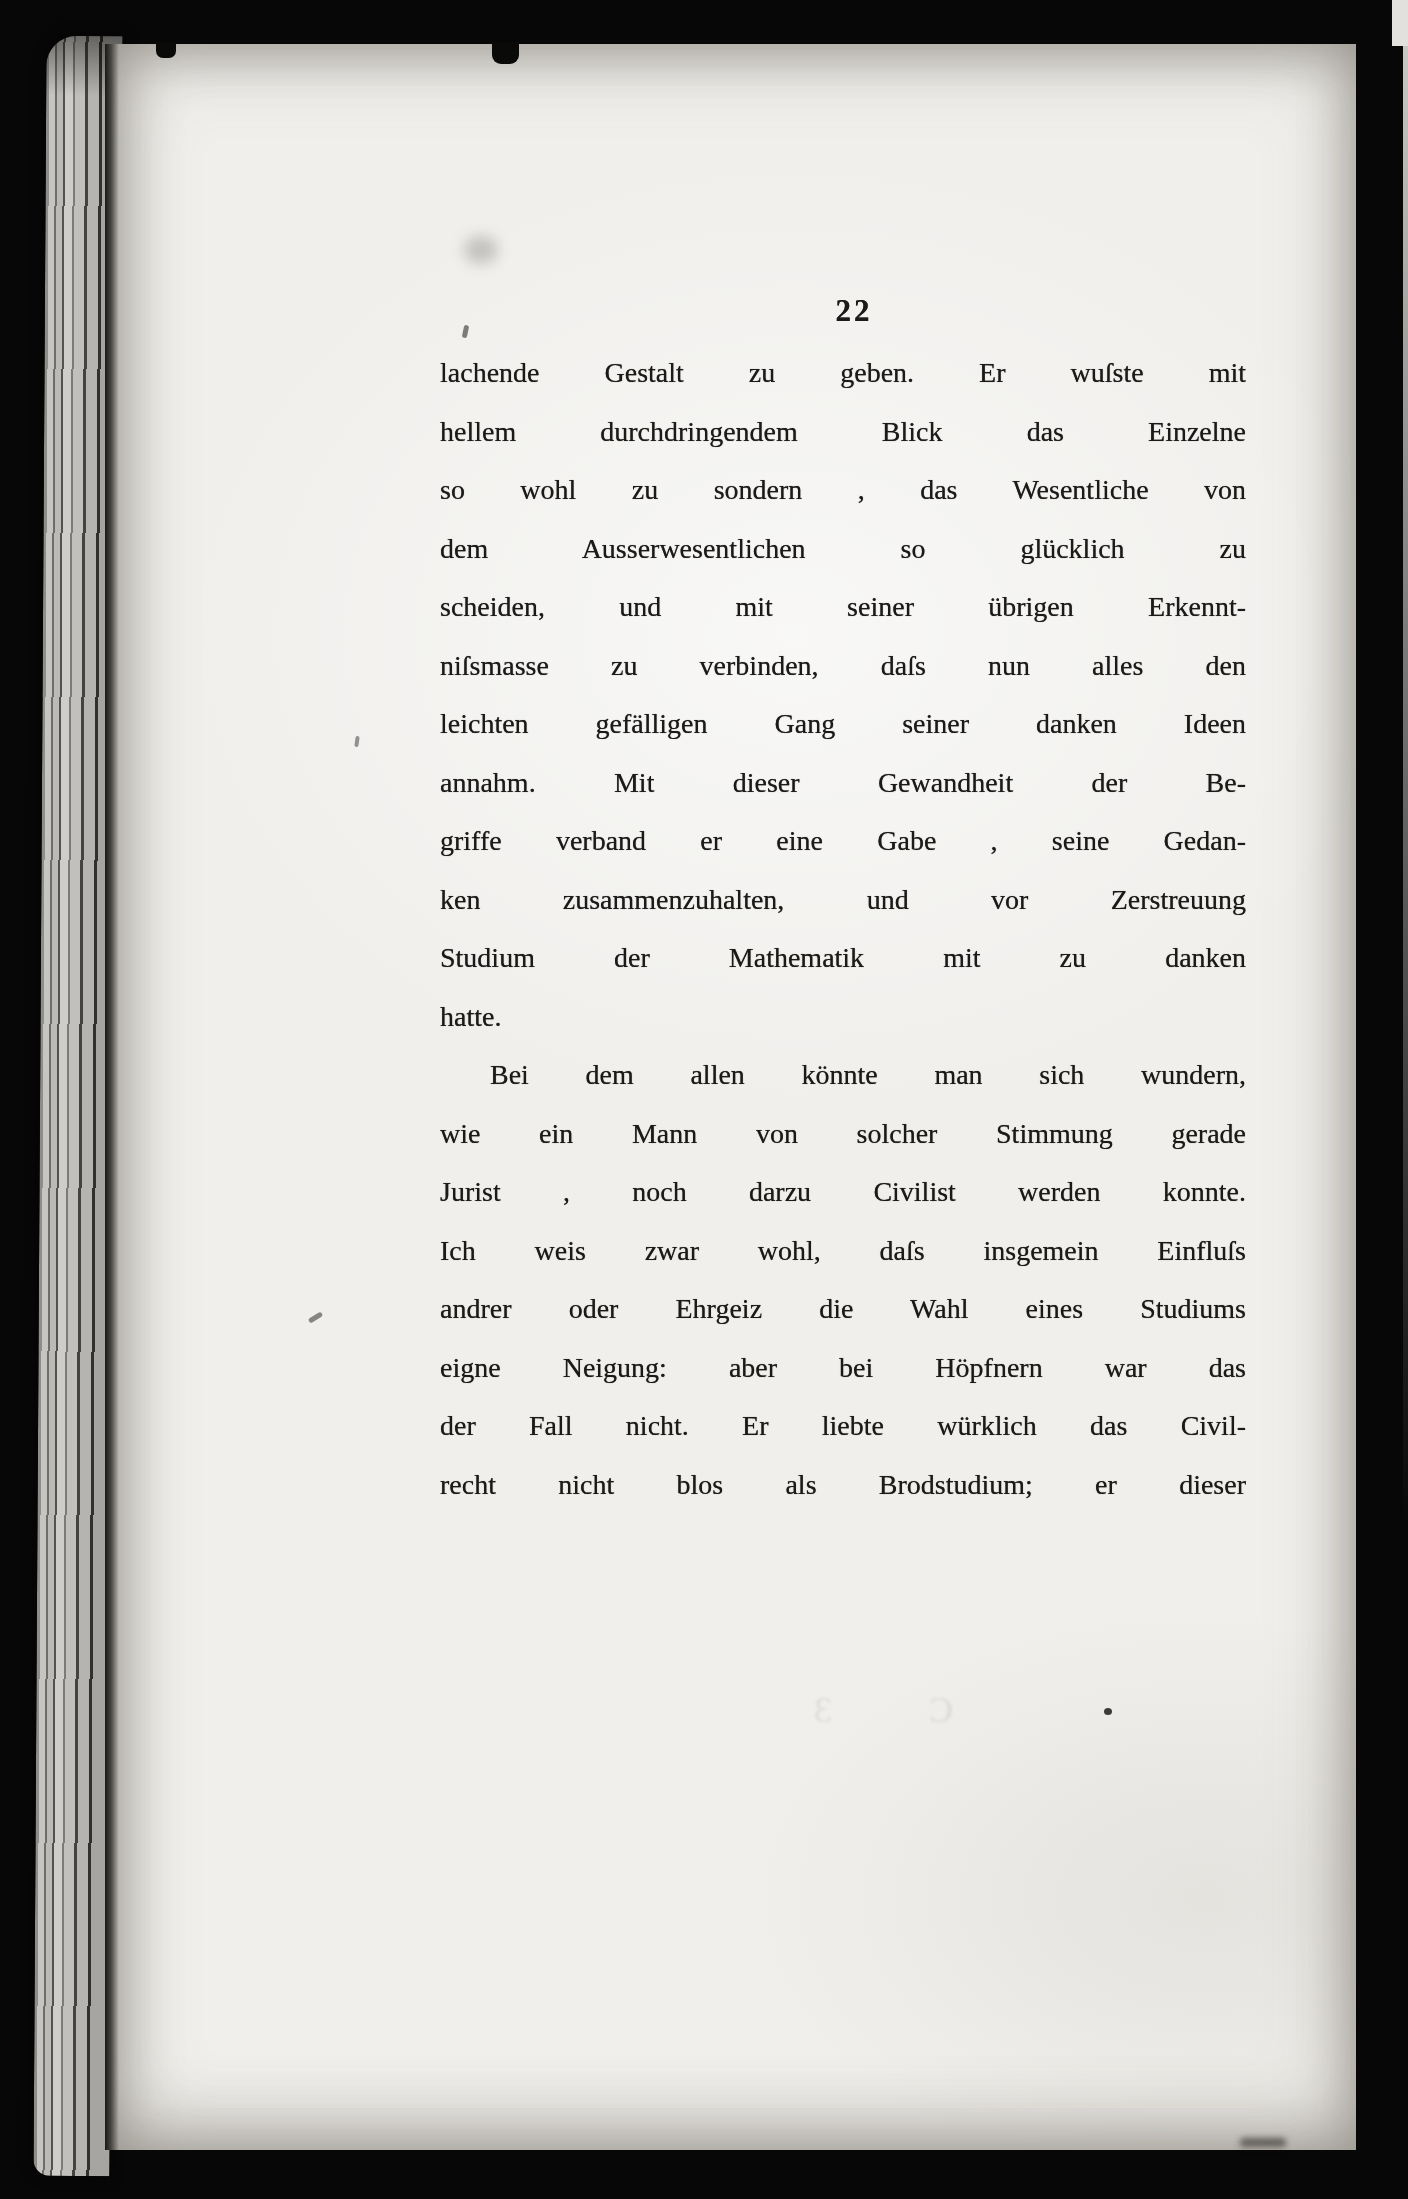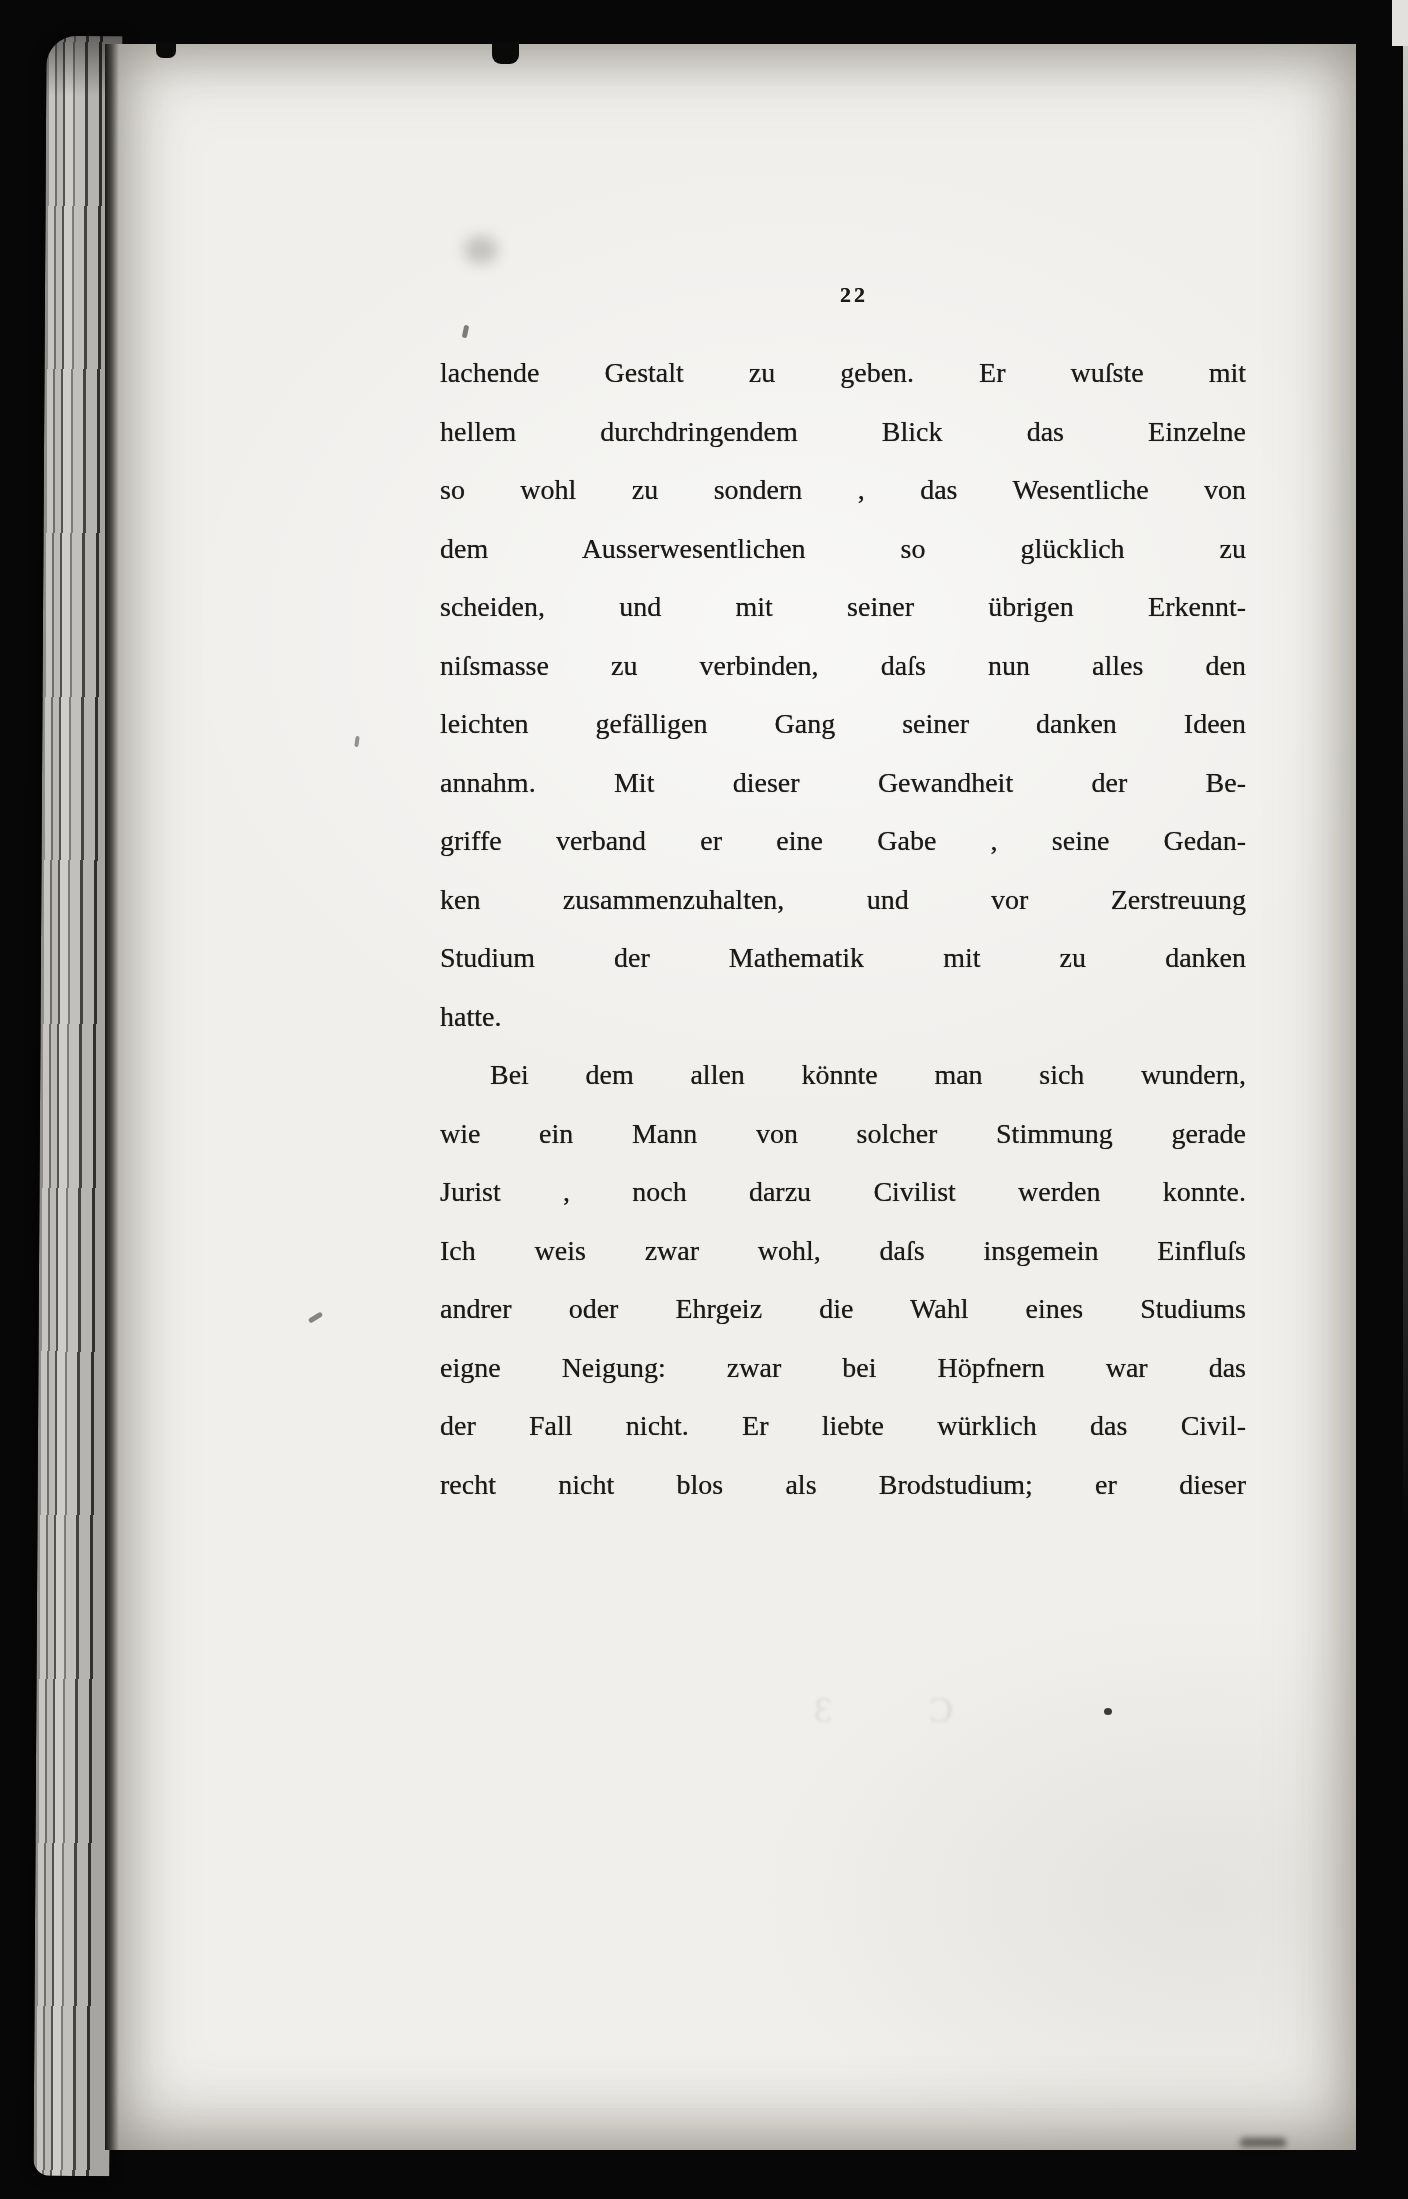--- a/index.html
+++ b/index.html
@@ -44,23 +44,23 @@
   .page::before{ 
     content:"";position:absolute;left:-3px;top:0;width:14px;height:100%;
     background:linear-gradient(90deg,#191816,#4b4945 45%,rgba(95,93,89,0));
   }
 
   .notch{position:absolute;background:#0a0a09;}
   .notch.n1{left:48px;top:-2px;width:20px;height:16px;border-radius:0 0 7px 7px;}
   .notch.n2{left:384px;top:-2px;width:27px;height:22px;border-radius:0 0 9px 9px;}
 
   .page-number{
-    position:absolute;left:332px;top:238px;width:806px;
+    position:absolute;left:332px;top:249px;width:806px;
     text-align:center;padding-left:22px;box-sizing:border-box;
-    font-size:22px;font-weight:700;letter-spacing:3px;color:#1c1b19;
+    font-size:31px;font-weight:700;letter-spacing:3px;color:#1c1b19;
     text-shadow:0 0 0.6px rgba(20,18,16,0.8);
   }
 
   .text-block{
     position:absolute;left:332px;top:300px;width:806px;
     color:#1b1a18;
   }
   .line{
     height:58.5px;line-height:58.5px;font-size:28px;
     text-align:justify;text-align-last:justify;
@@ -117,21 +117,21 @@
         <div class="line">annahm.  Mit dieser Gewandheit der Be-</div>
         <div class="line">griffe verband er eine Gabe , seine Gedan-</div>
         <div class="line">ken zusammenzuhalten, und vor Zerstreuung</div>
         <div class="line">Studium der Mathematik mit zu danken</div>
         <div class="line nojust">hatte.</div>
         <div class="line indent">Bei dem allen könnte man sich wundern,</div>
         <div class="line">wie ein Mann von solcher Stimmung gerade</div>
         <div class="line">Jurist , noch darzu Civilist werden konnte.</div>
         <div class="line">Ich weis zwar wohl, daſs insgemein Einfluſs</div>
         <div class="line">andrer oder Ehrgeiz die Wahl eines Studiums</div>
-        <div class="line">eigne Neigung:  zwar bei Höpfnern war das</div>
+        <div class="line">eigne Neigung:  aber bei Höpfnern war das</div>
         <div class="line">der Fall nicht.  Er liebte würklich das Civil-</div>
         <div class="line">recht nicht blos als Brodstudium; er dieser</div>
       </div>
 
     <div class="ghost">C 3</div>
 
     <div class="speck stain"></div>
     <div class="speck s1"></div>
     <div class="speck s2"></div>
     <div class="speck s3"></div>

